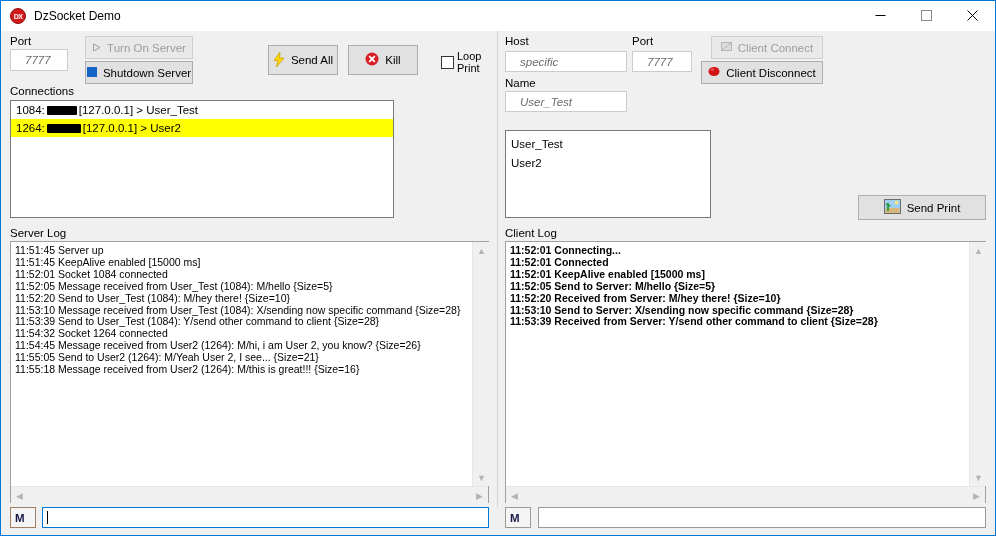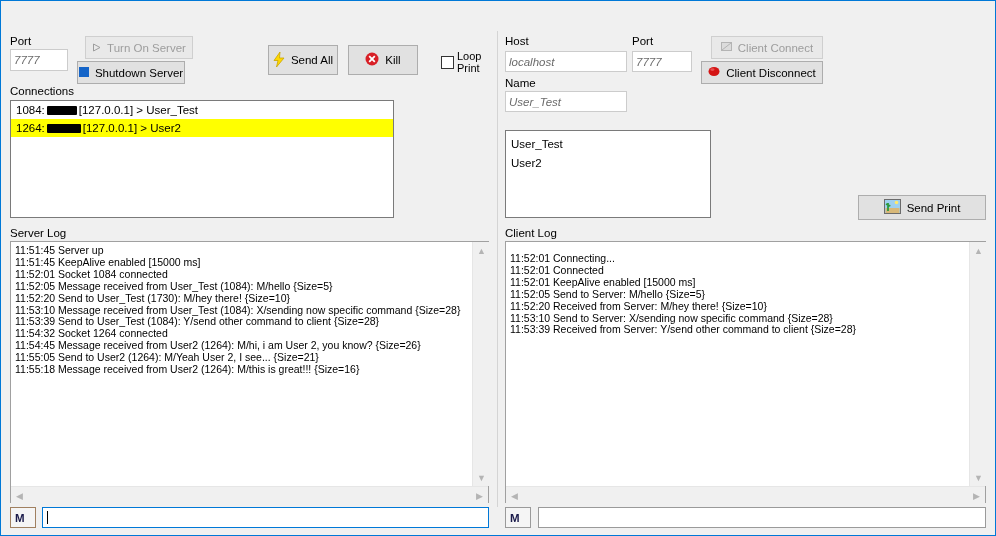--- a/index.html
+++ b/index.html
@@ -53,21 +53,21 @@
     font-size: 11.5px;
     color: #000000;
     white-space: nowrap;
   }
   .field {
     position: absolute;
     background: #ffffff;
     border: 1px solid #cccccc;
     font-size: 11.5px;
     color: #6b6b6b;
-    padding: 0 3px;
+    padding: 0 14px;
     display: flex; align-items: center;
     font-style: italic;
     font-family: "Liberation Sans", sans-serif;
   }
   .btn {
     position: absolute;
     background: #e1e1e1;
     border: 1px solid #adadad;
     font-size: 11.5px;
     color: #000000;
@@ -182,36 +182,57 @@
   }
 
   
   .ico { display: inline-block; flex: 0 0 auto; }
 </style>
 </head>
 <body>
 
 <div id="window">
 
+  <div id="titlebar">
+    <div id="app-icon">DX</div>
+    <div id="title-text">DzSocket Demo</div>
+
+    <div class="wbtn" id="btn-min">
+      <svg width="11" height="11" viewBox="0 0 11 11">
+          <line x1="0.5" y1="5.5" x2="10.5" y2="5.5" stroke="#000" stroke-width="1"></line>
+        </svg>
+    </div>
+    <div class="wbtn" id="btn-max">
+      <svg width="11" height="11" viewBox="0 0 11 11">
+          <rect x="0.5" y="0.5" width="10" height="10" fill="none" stroke="#888" stroke-width="1"></rect>
+        </svg>
+    </div>
+    <div class="wbtn" id="btn-close">
+      <svg width="11" height="11" viewBox="0 0 11 11">
+          <line x1="0.5" y1="0.5" x2="10.5" y2="10.5" stroke="#000" stroke-width="1"></line>
+          <line x1="10.5" y1="0.5" x2="0.5" y2="10.5" stroke="#000" stroke-width="1"></line>
+        </svg>
+    </div>
+  </div>
 
   <div id="divider"></div>
 
   <div class="lbl" style="left:9px; top:34px;">Port</div>
   <div class="field" style="left:9px; top:48px; width:58px; height:22px;">7777</div>
 
   <div class="btn disabled" style="left:84px; top:35px; width:108px; height:23px;">
     <span class="ico">
       <svg width="9" height="9" viewBox="0 0 9 9">
           <polygon points="1.5,1 8,4.5 1.5,8" fill="none" stroke="#9d9d9d" stroke-width="1"></polygon>
         </svg>
     </span>
     <span>Turn On Server</span>
   </div>
 
-  <div class="btn" style="left:76px; top:60px; width:108px; height:23px;">
+  <div class="btn" style="left:84px; top:60px; width:108px; height:23px;">
     <span class="ico">
       <svg width="10" height="10" viewBox="0 0 10 10">
           <rect x="0" y="0" width="10" height="10" fill="#1464c8"></rect>
         </svg>
     </span>
     <span>Shutdown Server</span>
   </div>
 
   <div class="btn" style="left:267px; top:44px; width:70px; height:30px;">
     <span class="ico">
@@ -261,21 +282,21 @@
       </div>
   </div>
 
   <div class="lbl" style="left:9px; top:226px;">Server Log</div>
   <div class="logbox" style="left:9px; top:240px; width:479px; height:262px;">
     <div id="server-log" style="padding-top:3px;">
         <div class="logline">11:51:45 Server up</div>
         <div class="logline">11:51:45 KeepAlive enabled [15000 ms]</div>
         <div class="logline">11:52:01 Socket 1084 connected</div>
         <div class="logline">11:52:05 Message received from User_Test (1084): M/hello {Size=5}</div>
-        <div class="logline">11:52:20 Send to User_Test (1730): M/hey there! {Size=10}</div>
+        <div class="logline">11:52:20 Send to User_Test (1084): M/hey there! {Size=10}</div>
         <div class="logline">11:53:10 Message received from User_Test (1084): X/sending now specific command {Size=28}</div>
         <div class="logline">11:53:39 Send to User_Test (1084): Y/send other command to client {Size=28}</div>
         <div class="logline">11:54:32 Socket 1264 connected</div>
         <div class="logline">11:54:45 Message received from User2 (1264): M/hi, i am User 2, you know? {Size=26}</div>
         <div class="logline">11:55:05 Send to User2 (1264): M/Yeah User 2, I see... {Size=21}</div>
         <div class="logline">11:55:18 Message received from User2 (1264): M/this is great!!! {Size=16}</div>
       </div>
   </div>
   <div class="vscroll" style="left:471px; top:241px; height:244px;">
     <div class="sb-arrow" style="left:0; top:0;">▲</div>
@@ -286,21 +307,21 @@
     <div class="sb-arrow" style="right:0; top:0;">▶</div>
   </div>
 
   <div class="mbtn" style="left:9px; top:506px; width:26px; height:21px;">M</div>
   <div class="msg-input focused" style="left:41px; top:506px; width:447px; height:21px;">
     <span class="caret"></span>
     <span></span>
   </div>
 
   <div class="lbl" style="left:504px; top:34px;">Host</div>
-  <div class="field" style="left:504px; top:50px; width:122px; height:21px;">localhost</div>
+  <div class="field" style="left:504px; top:50px; width:122px; height:21px;">specific</div>
 
   <div class="lbl" style="left:631px; top:34px;">Port</div>
   <div class="field" style="left:631px; top:50px; width:60px; height:21px;">7777</div>
 
   <div class="lbl" style="left:504px; top:76px;">Name</div>
   <div class="field" style="left:504px; top:90px; width:122px; height:21px;">User_Test</div>
 
   <div class="btn" style="left:700px; top:60px; width:122px; height:23px;">
     <span class="ico">
       <svg width="12" height="11" viewBox="0 0 12 11">
@@ -336,21 +357,21 @@
         <rect x="1.5" y="9" width="14" height="5" fill="#d8b878"></rect>
         <circle cx="12.5" cy="3.5" r="1.8" fill="#ffe96b"></circle>
         <path d="M4 12 L4 4 M4 6 L2 5 M4 7.5 L6.3 6.3" stroke="#2d9a3d" stroke-width="1.8" fill="none"></path>
       </svg>
     </span>
     <span>Send Print</span>
   </div>
 
   <div class="lbl" style="left:504px; top:226px;">Client Log</div>
   <div class="logbox" style="left:504px; top:240px; width:481px; height:262px;">
-    <div id="client-log" style="padding-top:11px;">
+    <div id="client-log" style="padding-top:3px;font-weight:bold;">
         <div class="logline">11:52:01 Connecting...</div>
         <div class="logline">11:52:01 Connected</div>
         <div class="logline">11:52:01 KeepAlive enabled [15000 ms]</div>
         <div class="logline">11:52:05 Send to Server: M/hello {Size=5}</div>
         <div class="logline">11:52:20 Received from Server: M/hey there! {Size=10}</div>
         <div class="logline">11:53:10 Send to Server: X/sending now specific command {Size=28}</div>
         <div class="logline">11:53:39 Received from Server: Y/send other command to client {Size=28}</div>
       </div>
   </div>
   <div class="vscroll" style="left:968px; top:241px; height:244px;">

